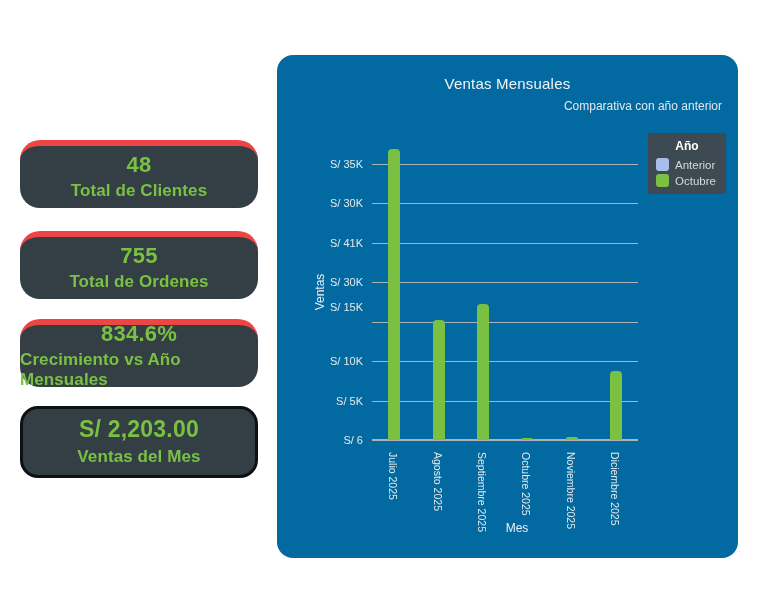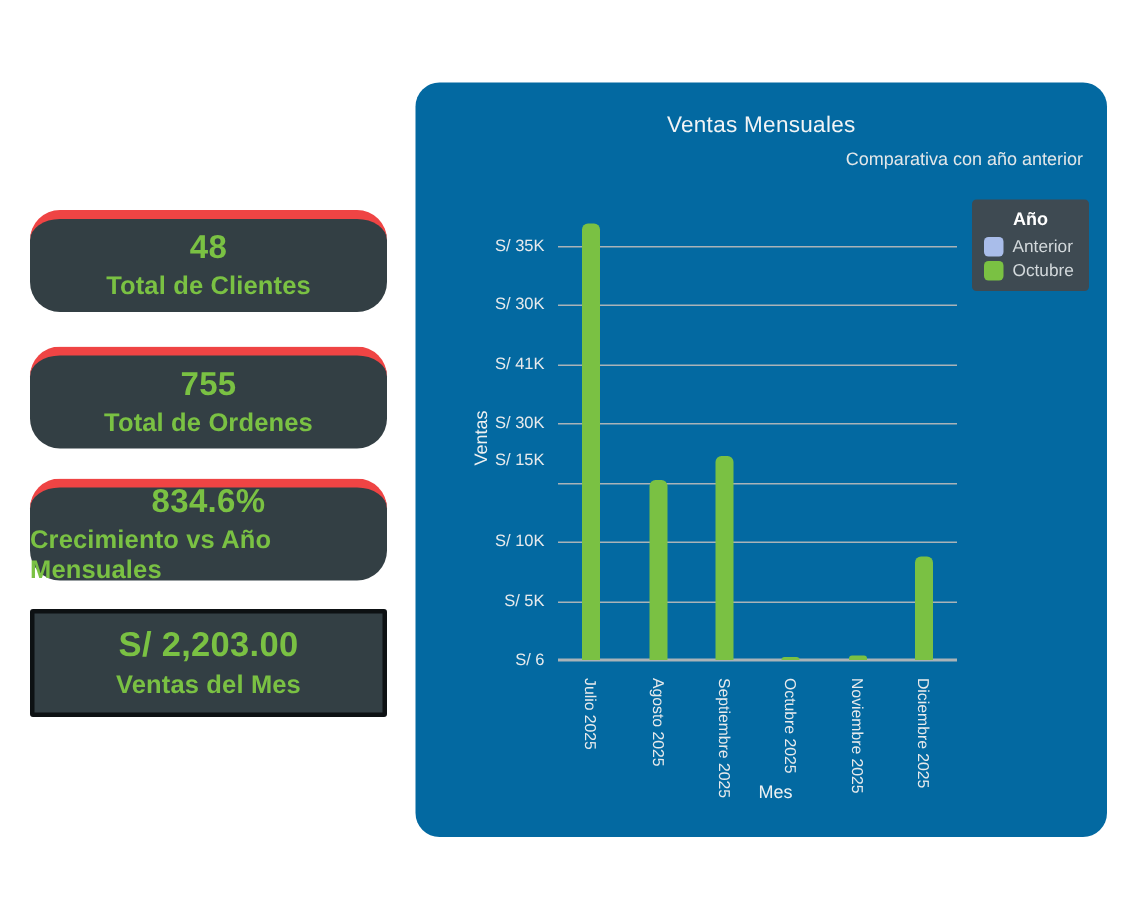--- a/index.html
+++ b/index.html
@@ -24,21 +24,21 @@
     background:#333f44;
     border-radius:20px;
     display:flex;
     flex-direction:column;
     align-items:center;
     justify-content:center;
     border-top:6px solid #ef4444;
   }
   .stat-card.framed {
     border:3px solid #0d1113;
-    border-radius:2px;
+    border-radius:18px;
     height:72px;
   }
   .stat-value {
     color:#7ac143;
     font-size:22px;
     font-weight:bold;
     letter-spacing:0.2px;
     line-height:1.1;
   }
   .stat-value.big { font-size:23px; }

